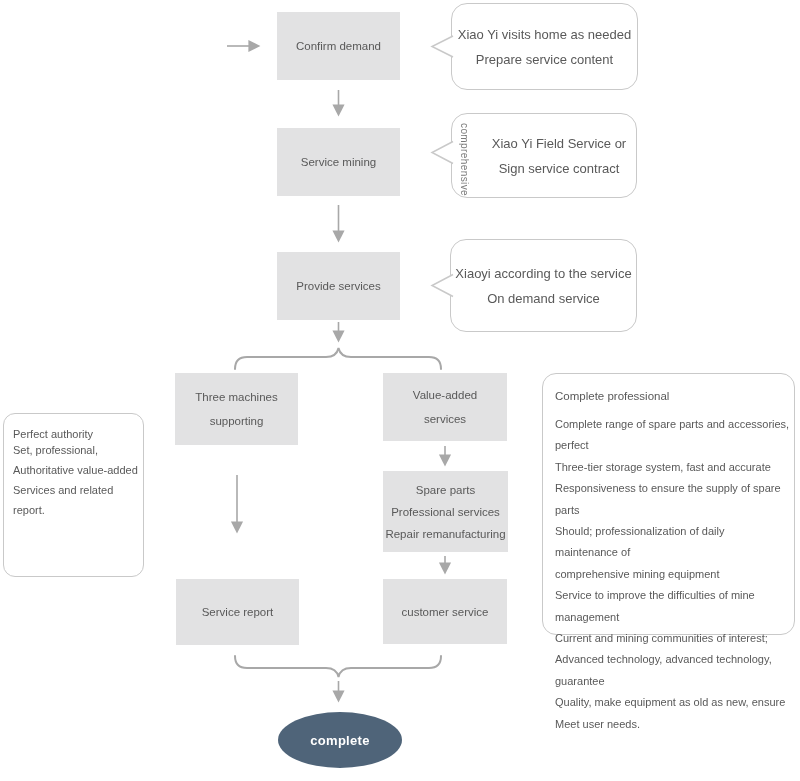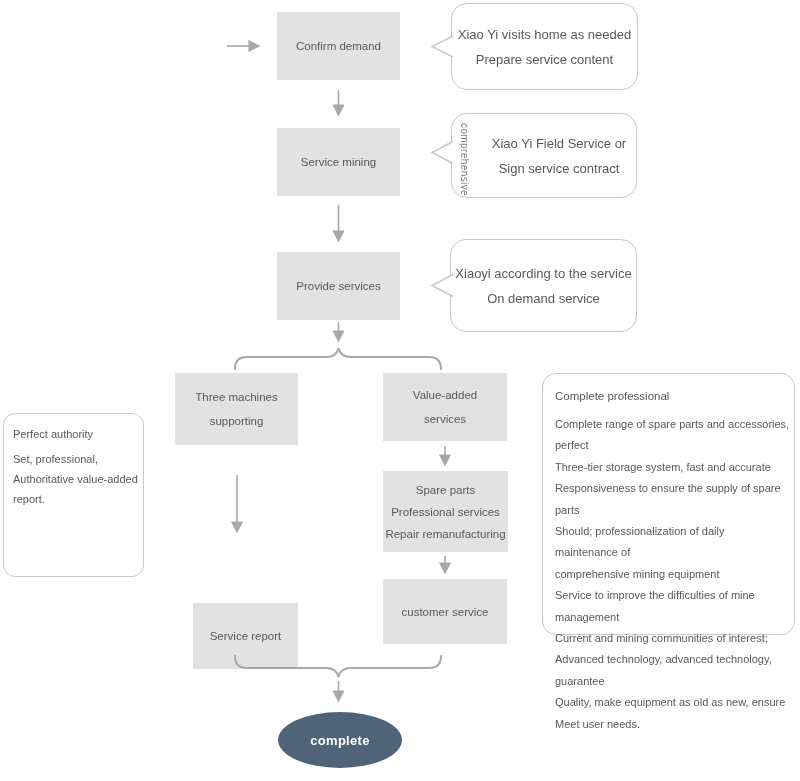--- a/index.html
+++ b/index.html
@@ -14,21 +14,21 @@
     font-size:11.5px; text-align:center;
   }
   .node .ln { line-height:24px; }
   #node-confirm   { left:277px; top:12px;  width:123px; height:68px; }
   #node-staff     { left:277px; top:128px; width:123px; height:68px; }
   #node-provide   { left:277px; top:252px; width:123px; height:68px; }
   #node-three     { left:175px; top:373px; width:123px; height:72px; }
   #node-valueadd  { left:383px; top:373px; width:124px; height:68px; }
   #node-spare     { left:383px; top:471px; width:125px; height:81px; }
   #node-spare .ln { line-height:22px; }
-  #node-report    { left:193px; top:579px; width:105px; height:66px;margin-top:24px; }
+  #node-report    { left:176px; top:579px; width:123px; height:66px; }
   #node-customer  { left:383px; top:579px; width:124px; height:65px; }
 
   
   .terminal {
     position:absolute; background:#4f6479; border-radius:50%;
     color:#ffffff; font-weight:bold; font-size:13px; letter-spacing:0.3px;
     display:flex; align-items:center; justify-content:center;
   }
   #terminal-start    { left:95px;  top:17px;  width:120px; height:58px; }
   #terminal-complete { left:278px; top:712px; width:124px; height:56px; }
@@ -52,21 +52,21 @@
 
   
   .panel {
     position:absolute; background:#ffffff; border:1.5px solid #c9c9c9;
     box-sizing:border-box; color:#595959;
   }
   #panel-authority {
     left:3px; top:413px; width:141px; height:164px; border-radius:12px;
     padding:14px 4px 0 9px; font-size:11px;
   }
-  #panel-authority .panel-title { margin-bottom:9px; }
+  #panel-authority .panel-title { }
   #panel-authority .panel-line  { line-height:20px; }
   #panel-professional {
     left:542px; top:373px; width:253px; height:262px; border-radius:14px;
     padding:16px 4px 0 12px; font-size:11px;
   }
   #panel-professional .panel-title { font-size:11.5px; margin-bottom:12px; }
   #panel-professional .panel-line  { line-height:21.4px; }
 
   
   svg.overlay { position:absolute; left:0; top:0; width:800px; height:781px; pointer-events:none; }
@@ -120,20 +120,21 @@
   <div class="vertical-label">comprehensive</div>
   <div class="callout" id="callout-ondemand">
     <span class="ln">Xiaoyi according to the service</span>
     <span class="ln">On demand service</span>
   </div>
 
   <div class="panel" id="panel-authority">
     <div class="panel-title">Perfect authority</div>
     <div class="panel-line">Set, professional,</div>
     <div class="panel-line">Authoritative value-added</div>
+    <div class="panel-line">Services and related</div>
     <div class="panel-line">report.</div>
   </div>
   <div class="panel" id="panel-professional">
     <div class="panel-title">Complete professional</div>
     <div class="panel-line">Complete range of spare parts and accessories, perfect</div>
     <div class="panel-line">Three-tier storage system, fast and accurate</div>
     <div class="panel-line">Responsiveness to ensure the supply of spare parts</div>
     <div class="panel-line">Should; professionalization of daily maintenance of</div>
     <div class="panel-line">comprehensive mining equipment</div>
     <div class="panel-line">Service to improve the difficulties of mine management</div>

